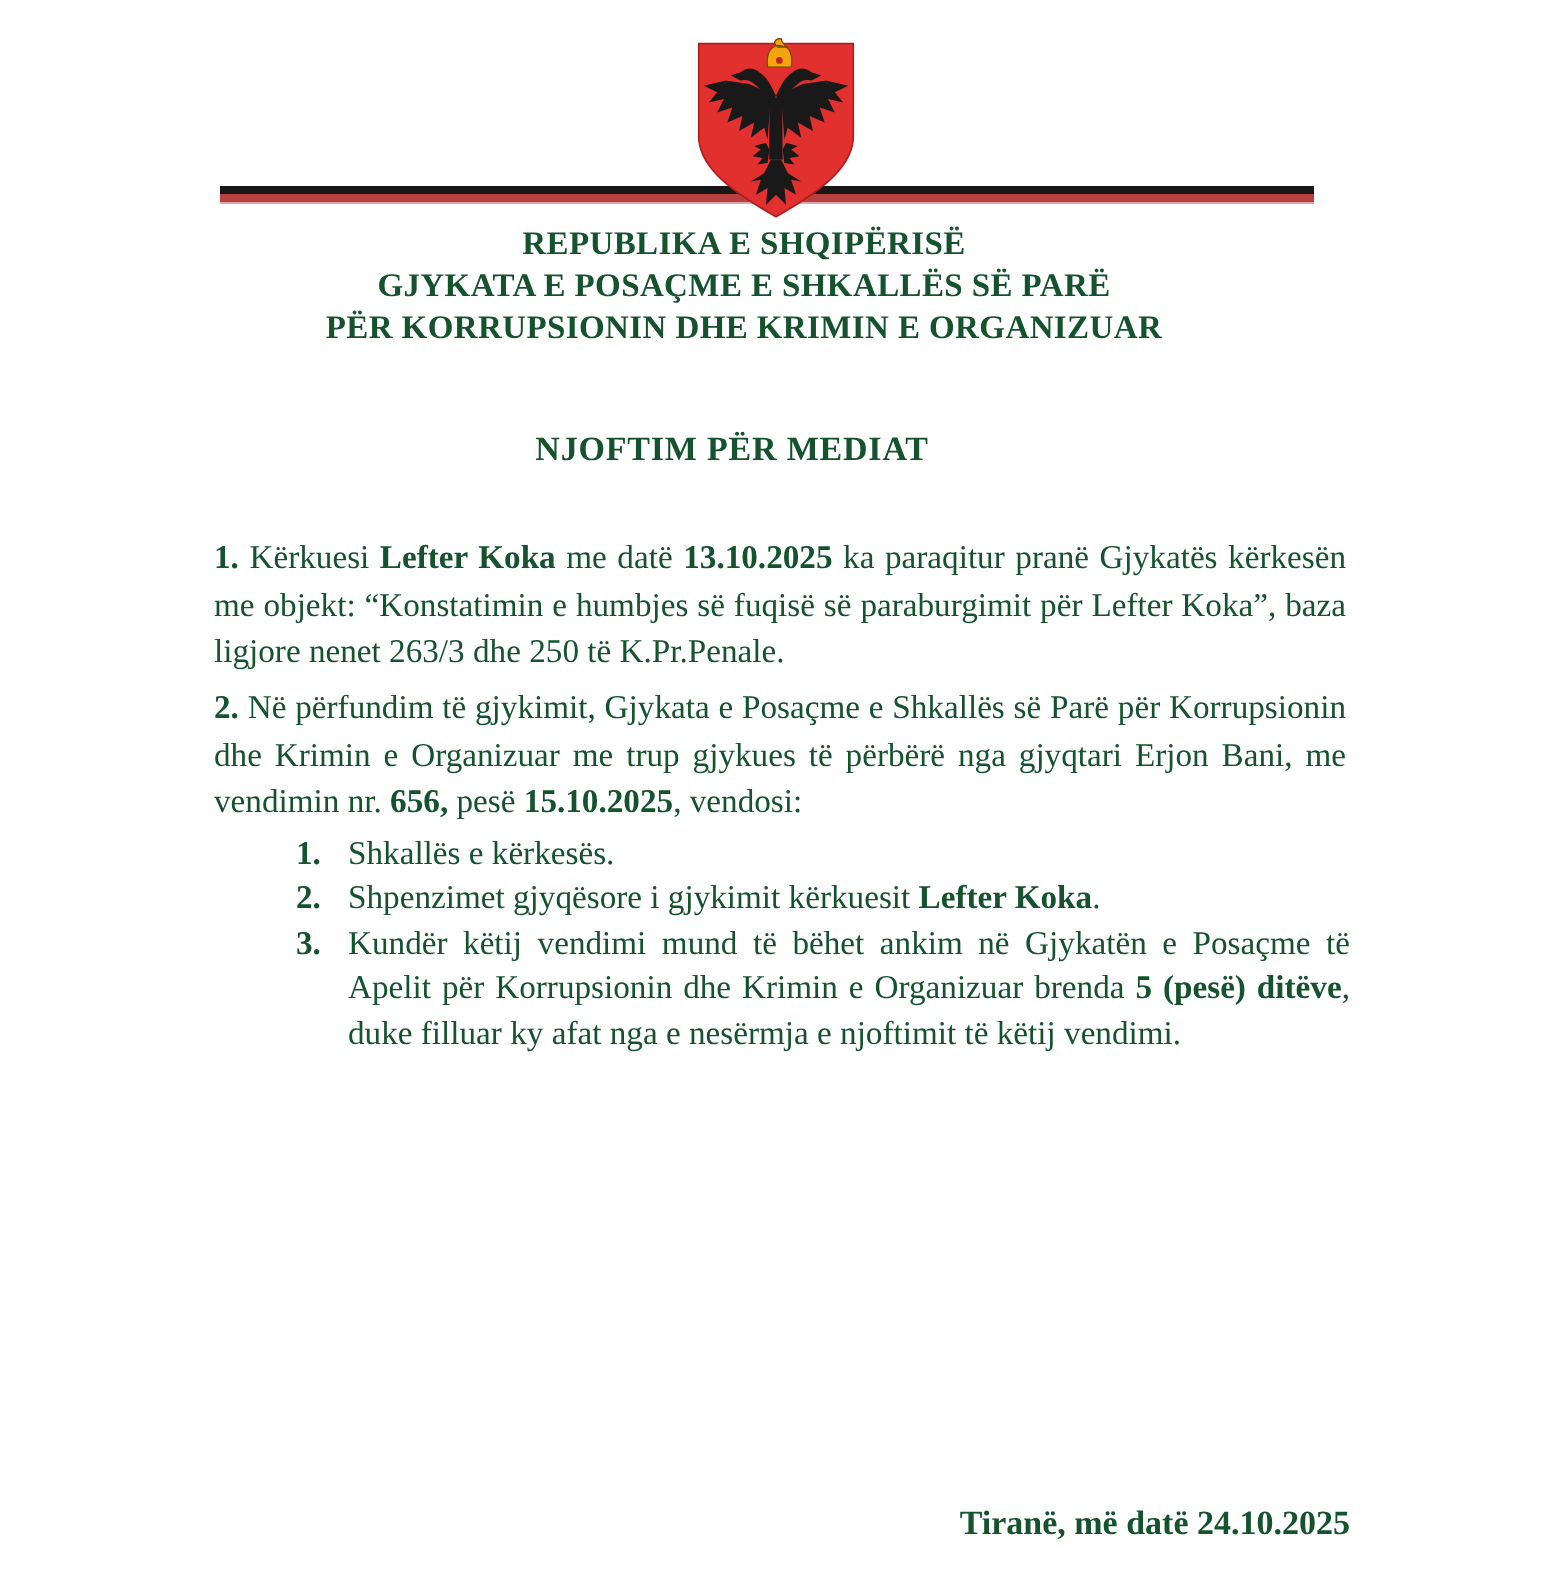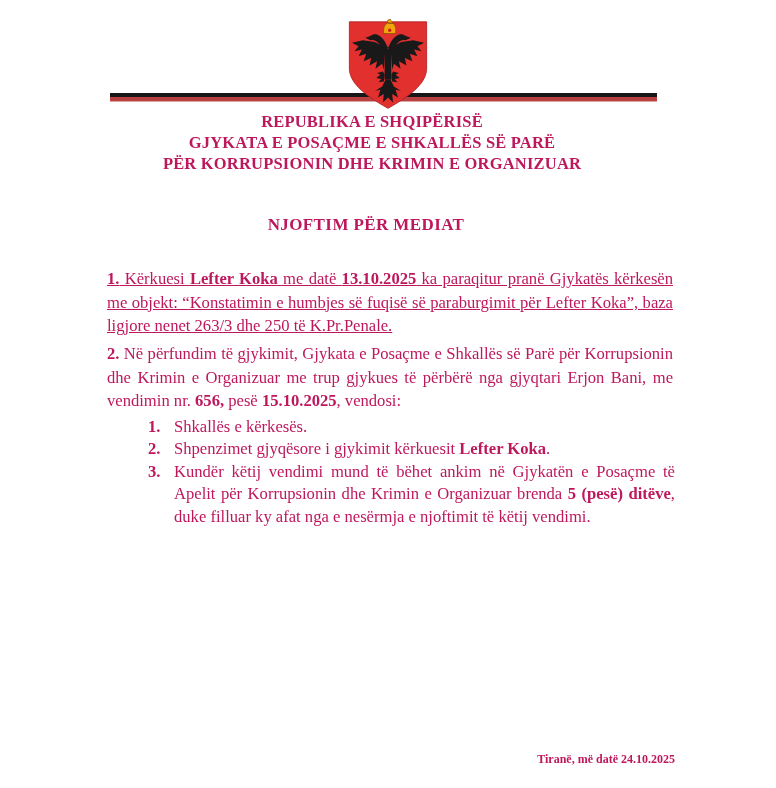--- a/index.html
+++ b/index.html
@@ -1,21 +1,21 @@
 <!DOCTYPE html>
 <html><head>
 <meta charset="utf-8">
 <style>
   html, body { margin:0; padding:0; background:#ffffff; }
   .page {
     position:relative;
     width:716px; height:788px;
     background:#ffffff;
     font-family:"Liberation Serif", serif;
-    color:#be185d;
+    color:#14532d;
     overflow:hidden;
   }
 
   
   .rule { position:absolute; left:110px; top:93px; width:547px; z-index:1; }
   .rule .bar-black { height:4px; background:#171717; }
   .rule .bar-red   { height:4px; background:#b84040; }
   .rule .bar-fade  { height:1px; background:#dca6a6; }
 
   
@@ -35,31 +35,31 @@
     transform:translateX(-22px);
     text-align:center; font-weight:700;
     font-size:17px; letter-spacing:0.4px;
   }
 
   .para {
     position:absolute; left:107px; width:566px;
     margin:0; text-align:justify;
     font-size:16.6px; line-height:23.6px;
   }
-  .para-1 { top:267px;text-decoration:underline; }
+  .para-1 { top:267px; }
   .para-2 { top:342px; }
 
   .decision-list { position:absolute; left:148px; top:416px; width:527px; }
   .list-item { display:flex; font-size:16.6px; line-height:22.4px; }
   .list-item .num { flex:0 0 26px; font-weight:700; }
   .list-item .txt { flex:1; text-align:justify; }
 
   .footer-date {
     position:absolute; top:752px; left:107px; width:568px;
-    text-align:right; font-weight:700; font-size:12px;
+    text-align:right; font-weight:700; font-size:17px;
   }
 
   .b { font-weight:700; }
 </style>
 </head>
 <body>
 
 <div class="page">
 
   <div class="rule">

